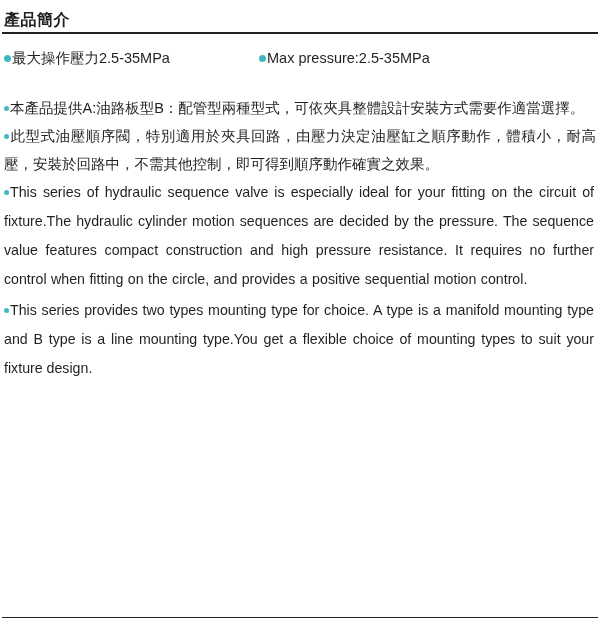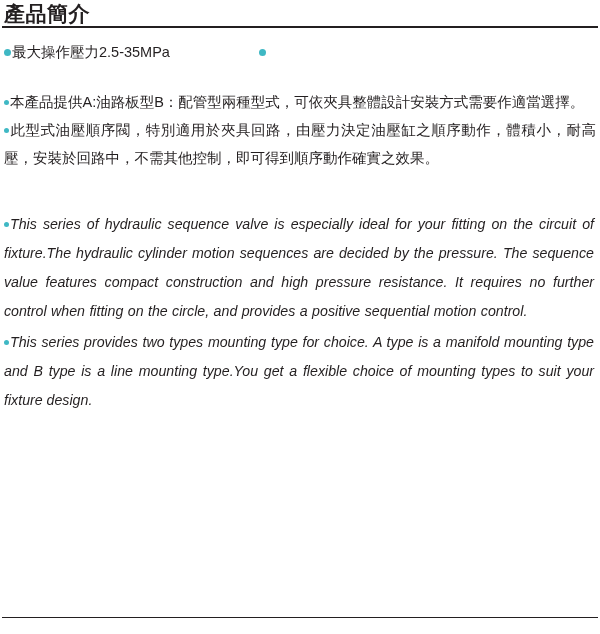--- a/index.html
+++ b/index.html
@@ -15,25 +15,25 @@
     overflow: hidden;
   }
   .page {
     position: relative;
     width: 600px;
     height: 634px;
     box-sizing: border-box;
     padding: 0 2px;
   }
   .doc-title {
-    font-size: 21px;
+    font-size: 16px;
     font-weight: bold;
     color: #231f20;
     letter-spacing: 0.5px;
-    padding: 4px 0 2px 2px;
+    padding: 10px 0 2px 2px;
     line-height: 20px;
   }
   .rule-top {
     border-top: 2px solid #231f20;
     margin: 0 0 0 0;
     height: 0;
   }
   .rule-bottom {
     position: absolute;
     left: 2px;
@@ -82,23 +82,21 @@
   .para-cn {
     font-size: 14.5px;
     line-height: 28px;
     color: #231f20;
     text-align: justify;
     text-justify: inter-ideograph;
     margin: 0;
     padding-right: 2px;
   }
   .block-en {
-    margin-top: 38px;
     padding-left: 2px;
-    font-style: italic;
   }
   .para-en {
     font-size: 14.2px;
     line-height: 29px;
     color: #231f20;
     text-align: justify;
     margin: 0;
     padding-right: 4px;
     word-spacing: 0.5px;
   }
@@ -116,21 +114,21 @@
 <div class="page">
 
   <div class="doc-title">產品簡介</div>
   <div class="rule-top"></div>
 
   <div class="row-top">
     <div class="col-cn">
       <span class="bullet"></span><span class="inline-text">最大操作壓力2.5-35MPa</span>
     </div>
     <div class="col-en">
-      <span class="bullet"></span>
+      <span class="bullet"></span><span class="inline-text">Max pressure:2.5-35MPa</span>
     </div>
   </div>
 
   <div class="block-cn">
     <p class="para-cn">
       <span class="bullet sm"></span><span class="inline-text">本產品提供A:油路板型B：配管型兩種型式，可依夾具整體設計安裝方式需要作適當選擇。</span>
     </p>
     <p class="para-cn">
       <span class="bullet sm"></span><span class="inline-text">此型式油壓順序閥，特別適用於夾具回路，由壓力決定油壓缸之順序動作，體積小，耐高壓，安裝於回路中，不需其他控制，即可得到順序動作確實之效果。</span>
     </p>

